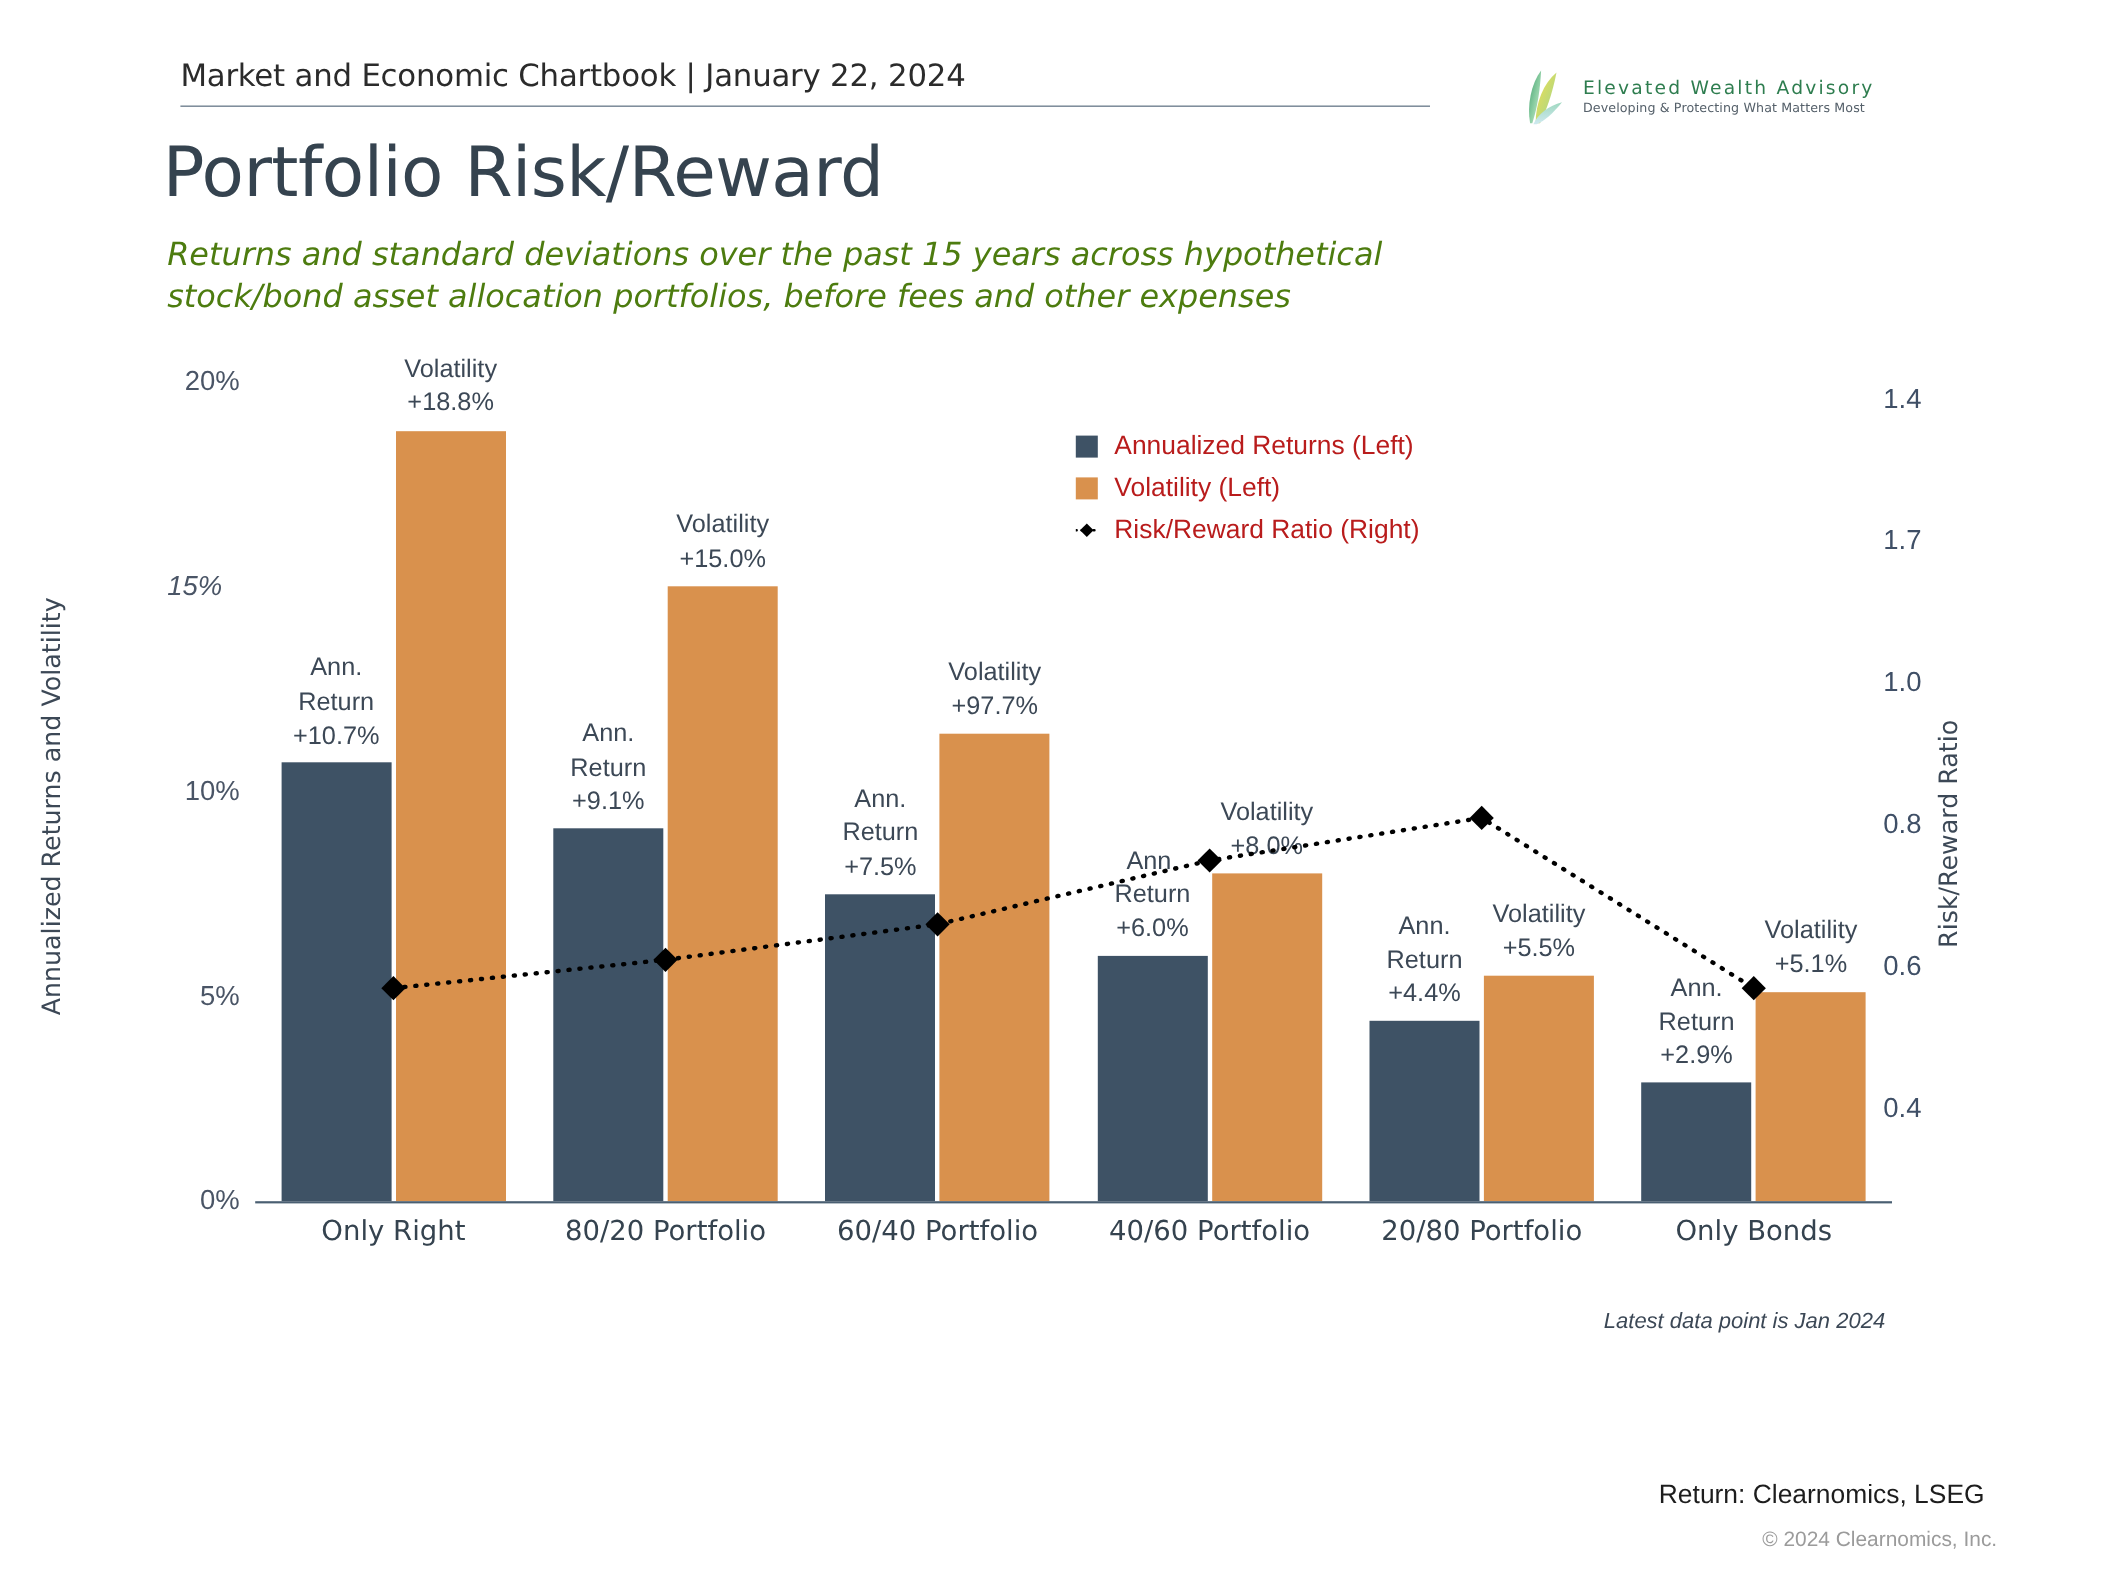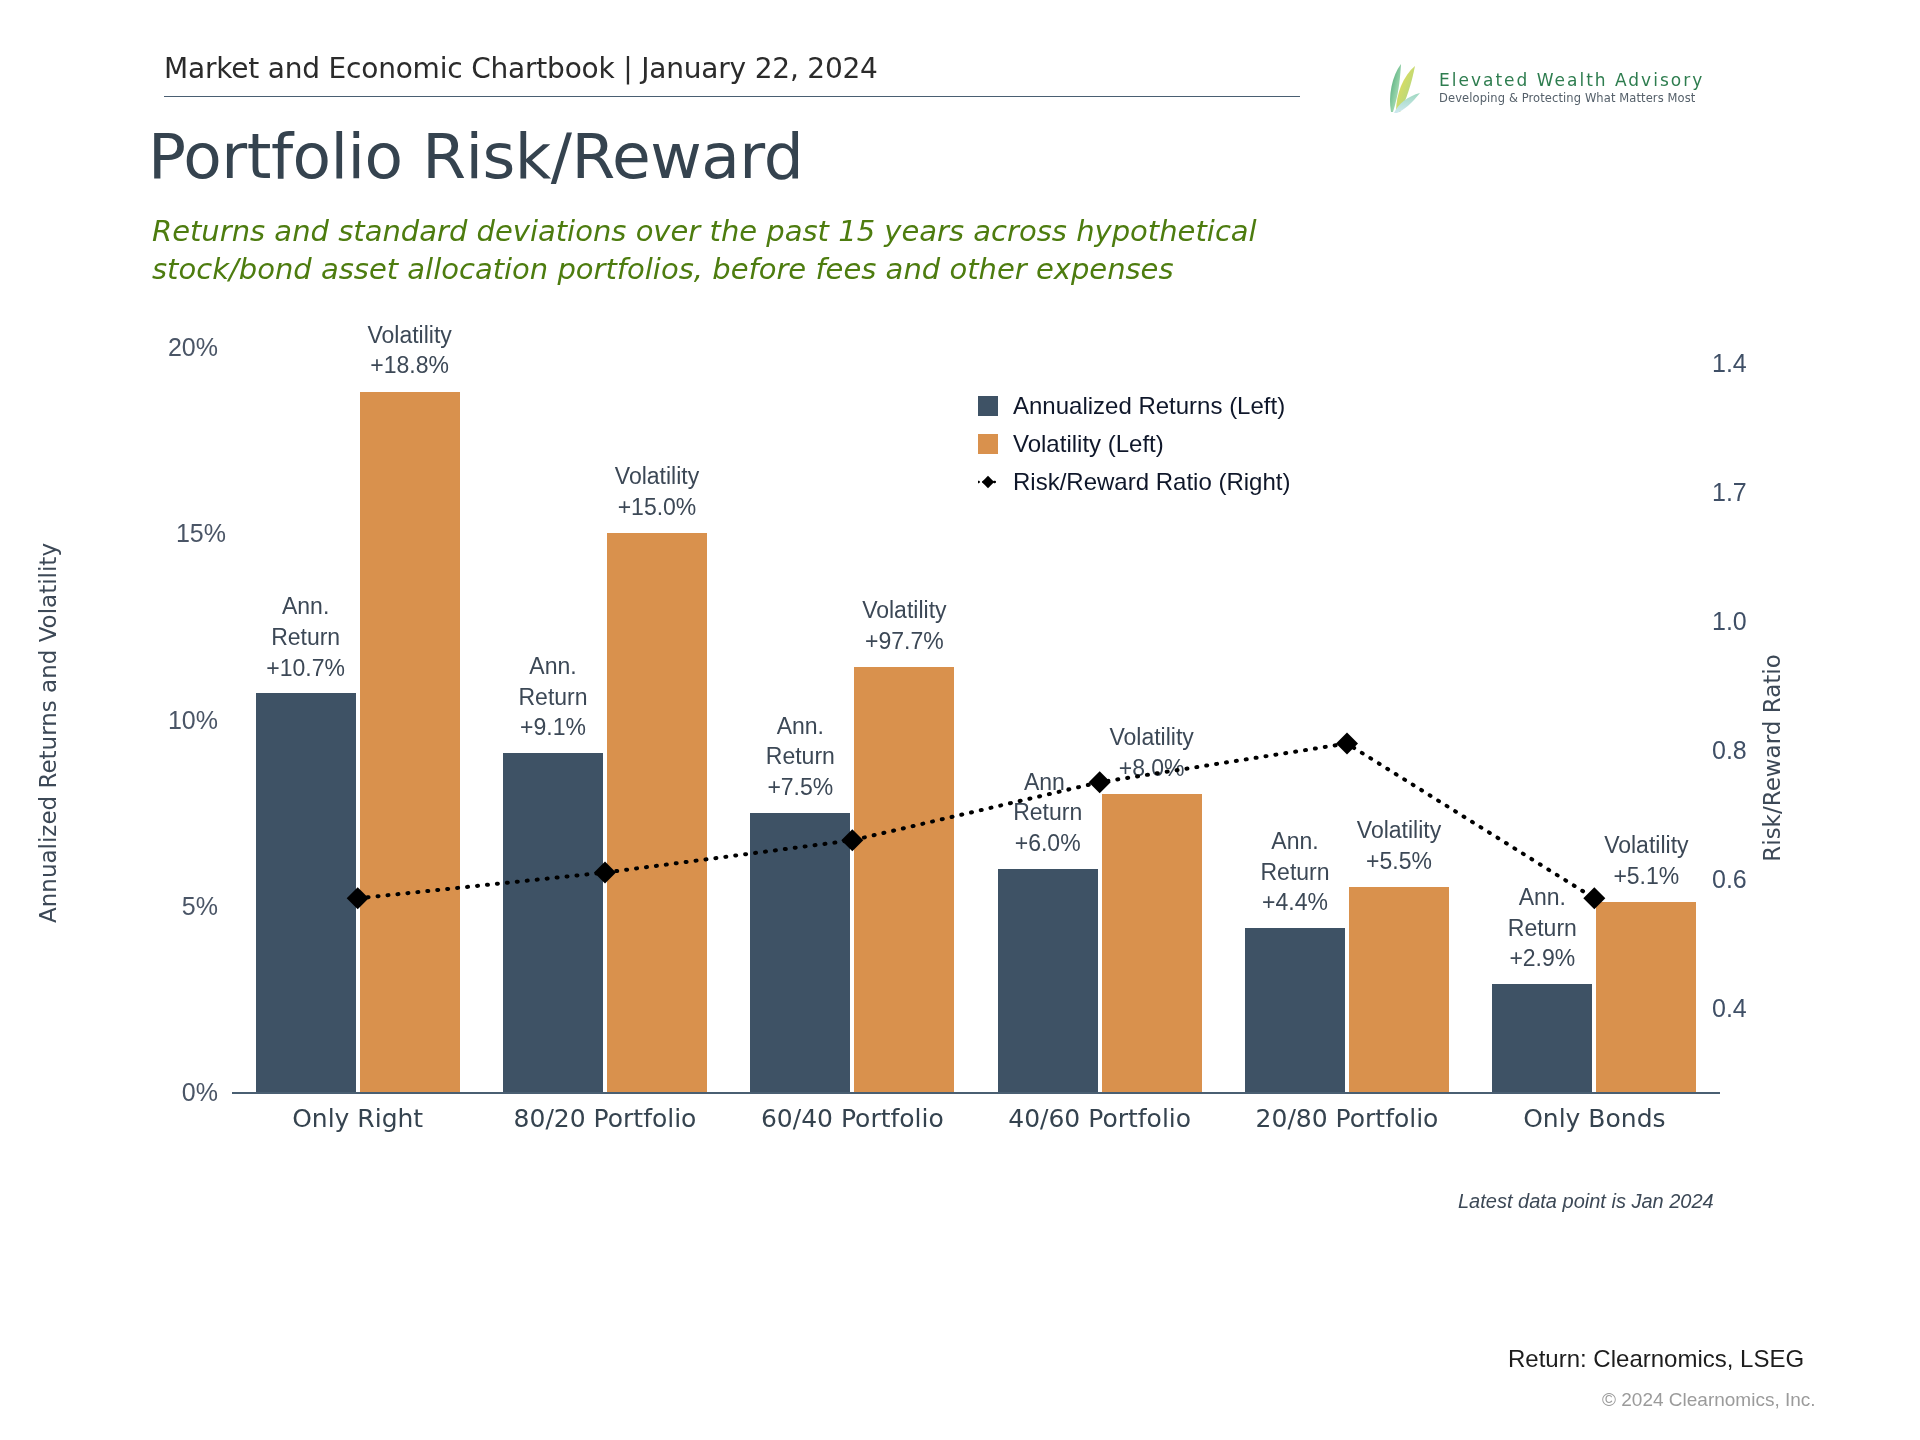--- a/index.html
+++ b/index.html
@@ -170,21 +170,21 @@
     top: 392px;
     display: flex;
     flex-direction: column;
     gap: 10px;
   }
   .legend-row {
     display: flex;
     align-items: center;
     gap: 15px;
     font-size: 24px;
-    color: #0f172a;
+    color: #b91c1c;
   }
   .legend-swatch { width: 20px; height: 20px; flex: none; }
   .legend-swatch.ret { background: #3e5265; }
   .legend-swatch.vol { background: #d9914d; }
   .legend-line { width: 20px; height: 20px; flex: none; }
 
   
   #latest-note {
     position: absolute;
     left: 1458px;
@@ -252,21 +252,21 @@
 
 <div id="chart">
 
   <div id="ylabel-left">Annualized Returns and Volatility</div>
   <div id="ylabel-right">Risk/Reward Ratio</div>
 
   <div id="ytick-left-holder">
       <div class="ytick-left" style="left: 108px; top: 1092px;">0%</div>
       <div class="ytick-left" style="left: 108px; top: 905.75px;">5%</div>
       <div class="ytick-left" style="left: 108px; top: 719.5px;">10%</div>
-      <div class="ytick-left" style="left: 116px; top: 533.25px;">15%</div>
+      <div class="ytick-left" style="left: 92px; top: 533.25px; font-style: italic;">15%</div>
       <div class="ytick-left" style="left: 108px; top: 347px;">20%</div>
     </div>
   <div id="ytick-right-holder">
       <div class="ytick-right" style="top: 1008px;">0.4</div>
       <div class="ytick-right" style="top: 879px;">0.6</div>
       <div class="ytick-right" style="top: 750px;">0.8</div>
       <div class="ytick-right" style="top: 621px;">1.0</div>
       <div class="ytick-right" style="top: 492px;">1.7</div>
       <div class="ytick-right" style="top: 363px;">1.4</div>
     </div>

